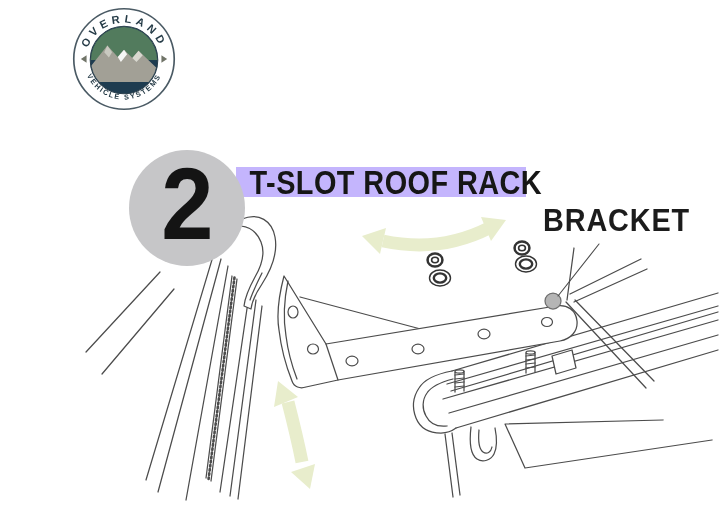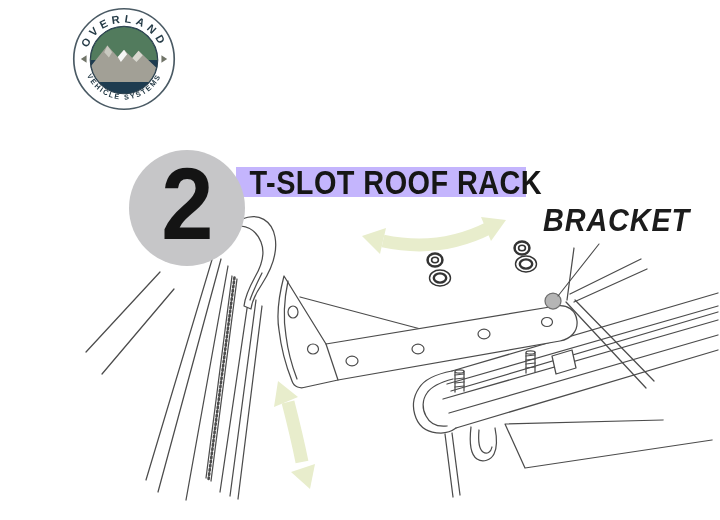--- a/index.html
+++ b/index.html
@@ -20,21 +20,21 @@
   }
   .step-circle{
     position:absolute;left:129px;top:150px;width:116px;height:116px;border-radius:50%;
     background:#c6c6c8;z-index:3;display:flex;align-items:center;justify-content:center;
   }
   .step-circle .step-number{
     font-size:102px;font-weight:bold;color:#141414;line-height:1;
     transform:translateY(-4px) scaleX(0.92);
   }
   .bracket-label{
-    position:absolute;left:543px;top:202px;z-index:2;white-space:nowrap;font-style:italic;
+    position:absolute;left:543px;top:202px;z-index:2;white-space:nowrap;
   }
   .bracket-label .callout-text{
     display:inline-block;transform:scaleX(0.9);transform-origin:left center;
     font-size:32px;font-weight:bold;letter-spacing:1px;color:#1c1c1c;
   }
 </style>
 </head>
 <body>
 
 <div class="stage">

